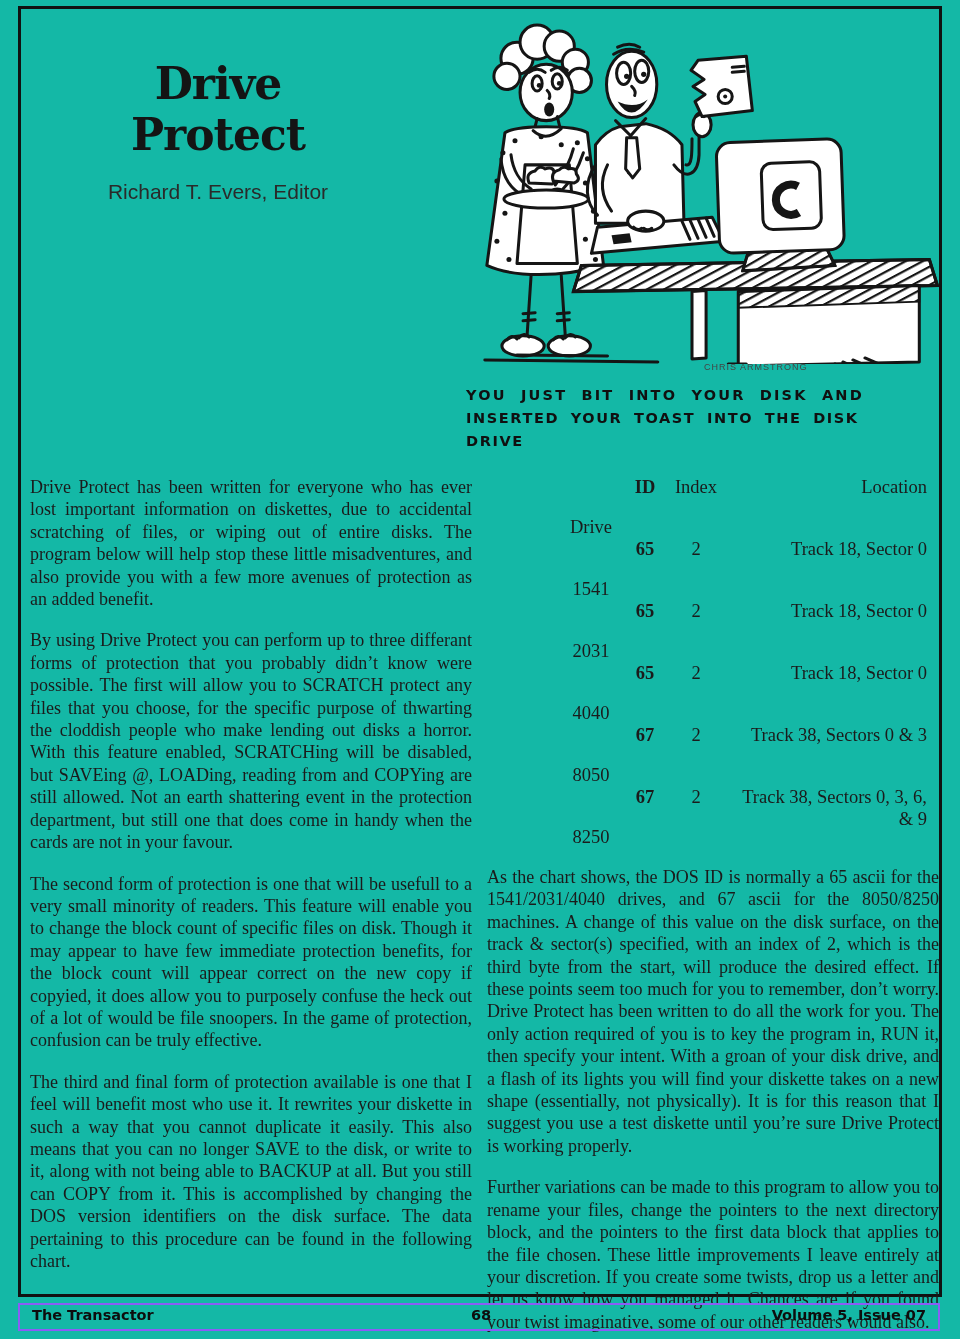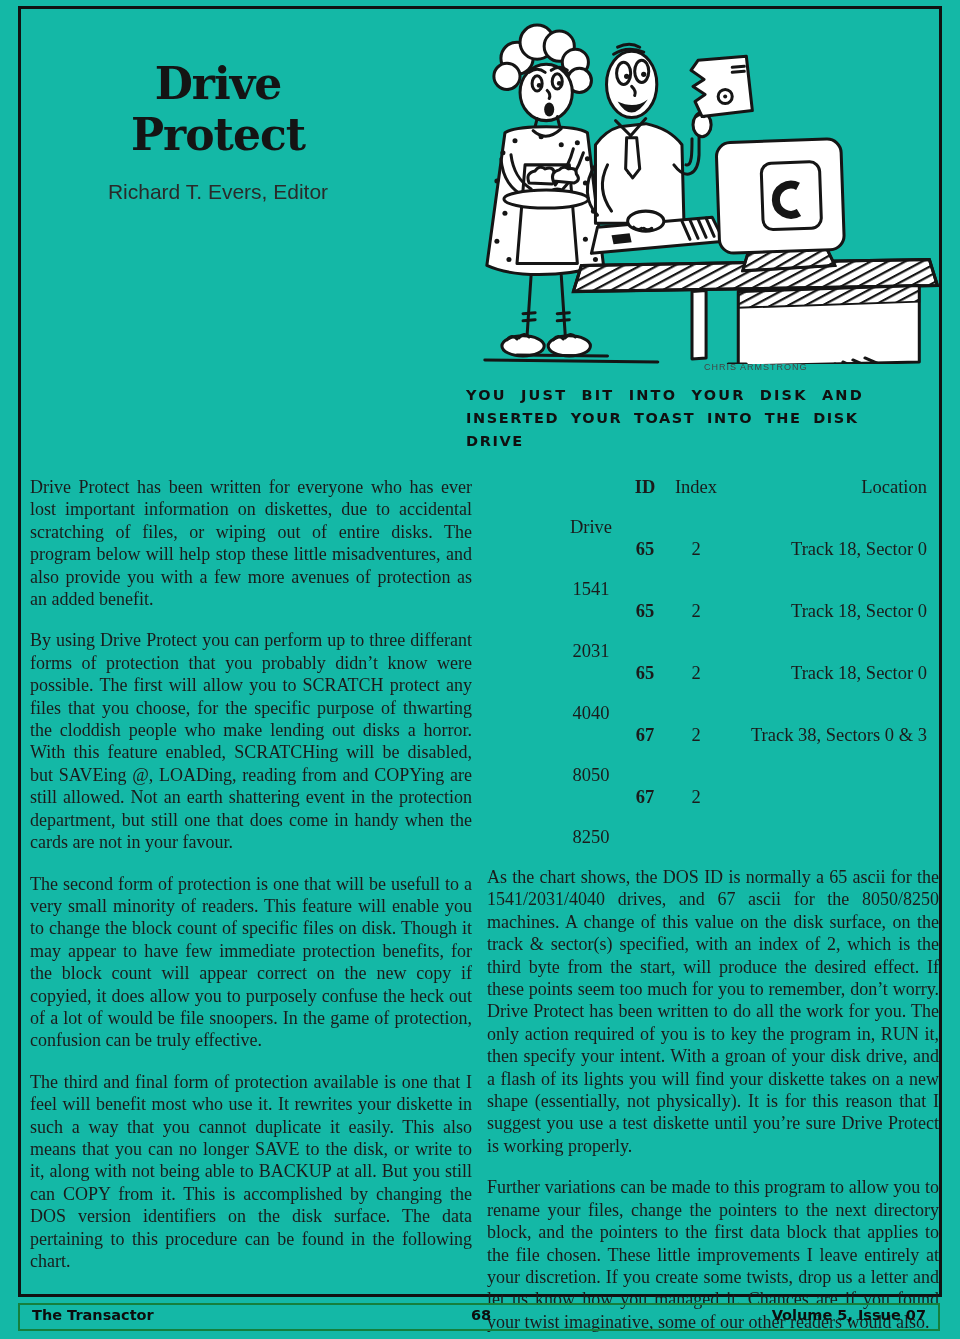--- a/index.html
+++ b/index.html
@@ -29,21 +29,21 @@
   .drow{display:flex;}
   .c-drive{width:64px;text-align:center;margin-top:40px;}
   .c-id{width:44px;text-align:center;font-weight:bold;}
   .c-index{width:58px;text-align:center;}
   .c-loc{flex:1;text-align:right;padding-left:14px;}
   .drow.head .c-loc{text-align:right;padding-left:0;}
   
   #codelist{font-family:"Liberation Sans",sans-serif;font-size:17.5px;line-height:23.5px;
             white-space:pre;text-align:left;margin-top:1px;color:#161616;}
   
-  #footer{position:absolute;left:18px;top:1303px;width:918px;height:24px;border:2px solid #15803d;
+  #footer{position:absolute;left:18px;top:1303px;width:918px;height:24px;border:2px solid #8b5cf6;
           font-family:"DejaVu Sans",sans-serif;font-weight:bold;font-size:14.5px;color:#0d0d0d;}
   #footer .fl{position:absolute;left:12px;top:2px;}
   #footer .fc{position:absolute;left:4px;right:0;top:2px;text-align:center;}
   #footer .fr{position:absolute;right:12px;top:2px;}
   svg .ln{fill:none;stroke:#151515;stroke-width:3;stroke-linecap:round;stroke-linejoin:round;}
   svg .fw{fill:#ffffff;stroke:#151515;stroke-width:3;stroke-linejoin:round;}
   svg .fk{fill:#151515;stroke:none;}
 </style>
 </head>
 <body>
@@ -210,20 +210,21 @@
       <div class="drow">
         <span class="c-drive">8050</span>
         <span class="c-id">67</span>
         <span class="c-index">2</span>
         <span class="c-loc">Track 38, Sectors 0 &amp; 3</span>
       </div>
       <div class="drow">
         <span class="c-drive">8250</span>
         <span class="c-id">67</span>
         <span class="c-index">2</span>
+        <span class="c-loc">Track 38, Sectors 0, 3, 6, &amp; 9</span>
       </div>
     </div>
 
     <p>As the chart shows, the DOS ID is normally a 65 ascii for the 1541/2031/4040 drives, and 67 ascii for the 8050/8250 machines. A change of this value on the disk surface, on the track &amp; sector(s) specified, with an index of 2, which is the third byte from the start, will produce the desired effect. If these points seem too much for you to remember, don’t worry. Drive Protect has been written to do all the work for you. The only action required of you is to key the program in, RUN it, then specify your intent. With a groan of your disk drive, and a flash of its lights you will find your diskette takes on a new shape (essentially, not physically). It is for this reason that I suggest you use a test diskette until you’re sure Drive Protect is working properly.</p>
     <p>Further variations can be made to this program to allow you to rename your files, change the pointers to the next directory block, and the pointers to the first data block that applies to the file chosen. These little improvements I leave entirely at your discretion. If you create some twists, drop us a letter and let us know how you managed it. Chances are if you found your twist imaginative, some of our other readers would also.</p>
 
     <div id="codelist">
       <div>110 remark *       drive protect</div>
       <div>120 remark * - scratch protect your files.</div>
       

